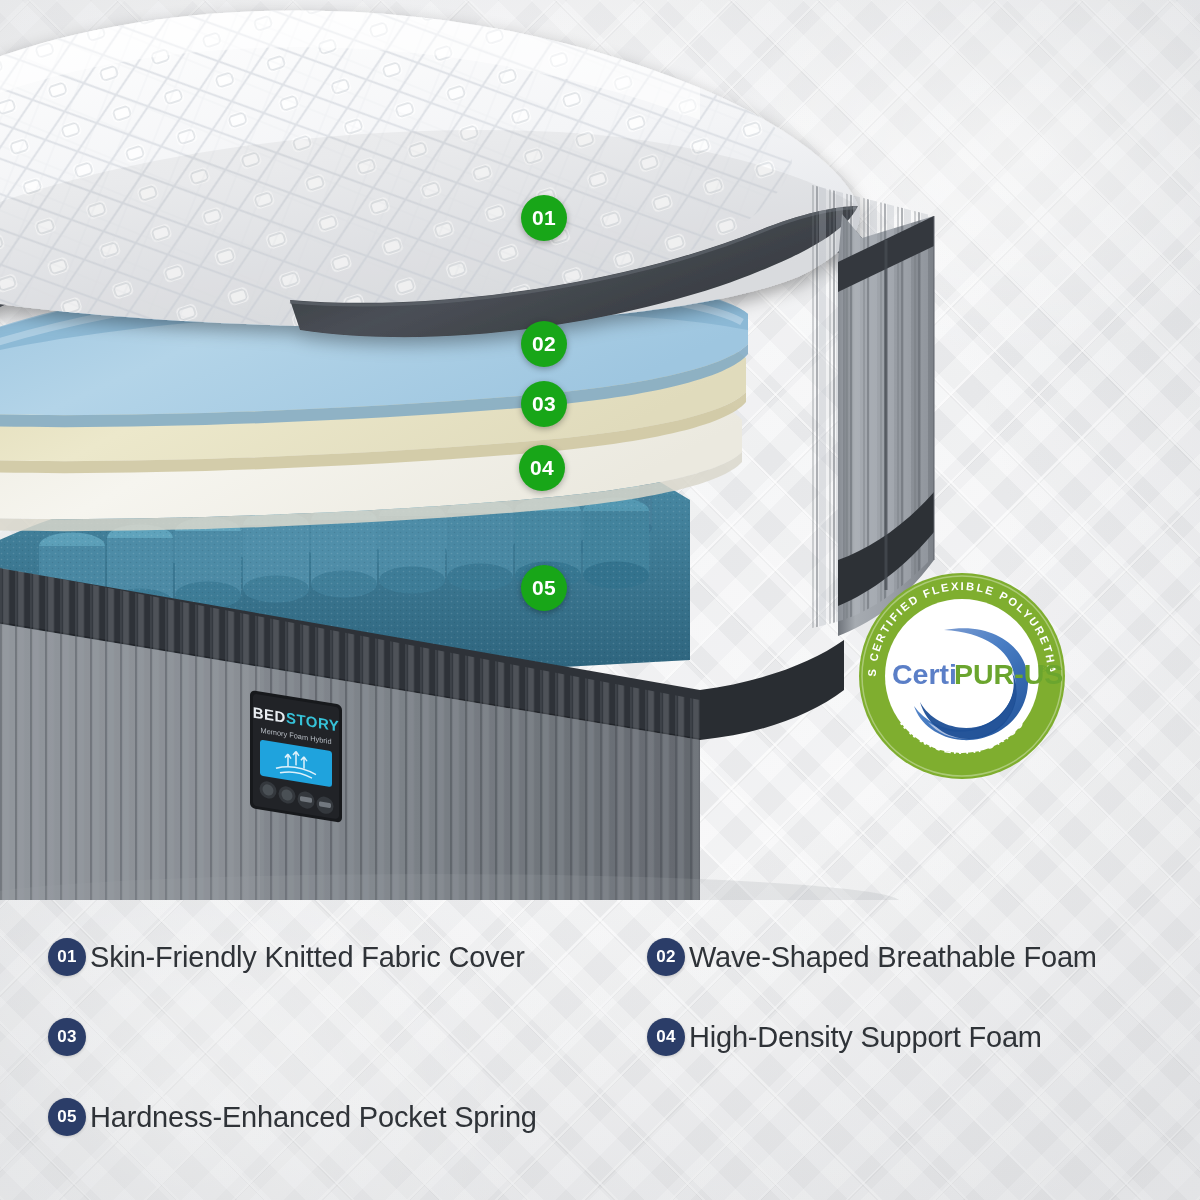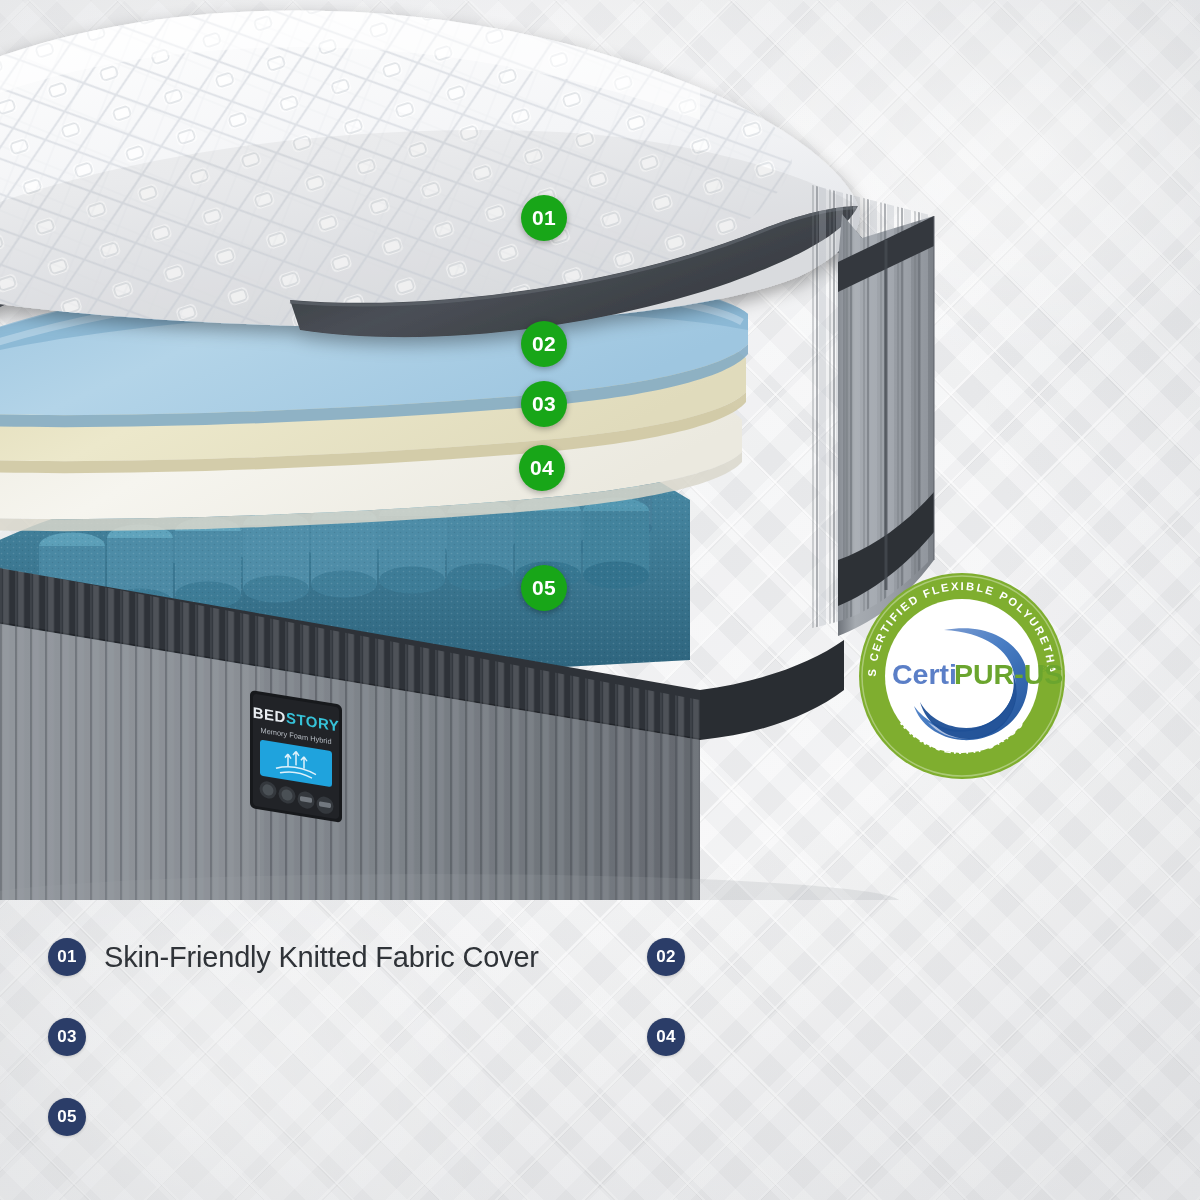--- a/index.html
+++ b/index.html
@@ -57,21 +57,21 @@
   .leg-row { position:absolute; display:flex; align-items:center; }
   .leg-num {
     width:38px; height:38px; border-radius:50%;
     background:#2b3d68; color:#fff;
     display:flex; align-items:center; justify-content:center;
     font-size:17px; font-weight:700; letter-spacing:.2px;
     flex:0 0 auto;
     box-shadow:0 1px 3px rgba(0,0,0,.18);
   }
   .leg-txt {
-    margin-left:18px;
+    margin-left:4px;
     font-size:29px;
     color:#2f3338;
     white-space:nowrap;
     letter-spacing:-0.2px;
   }
 </style>
 </head>
 <body>
 
 <div id="bg">
@@ -474,27 +474,30 @@
 
 <div id="legend">
 
   <div class="leg-row" style="left:48px; top:18px;">
     <div class="leg-num">01</div>
     <div class="leg-txt">Skin-Friendly Knitted Fabric Cover</div>
   </div>
 
   <div class="leg-row" style="left:647px; top:18px;">
     <div class="leg-num">02</div>
+    <div class="leg-txt">Wave-Shaped Breathable Foam</div>
   </div>
 
   <div class="leg-row" style="left:48px; top:98px;">
     <div class="leg-num">03</div>
   </div>
 
   <div class="leg-row" style="left:647px; top:98px;">
     <div class="leg-num">04</div>
+    <div class="leg-txt">High-Density Support Foam</div>
   </div>
 
   <div class="leg-row" style="left:48px; top:178px;">
     <div class="leg-num">05</div>
+    <div class="leg-txt">Hardness-Enhanced Pocket Spring</div>
   </div>
 
 </div>
 
 </body></html>

